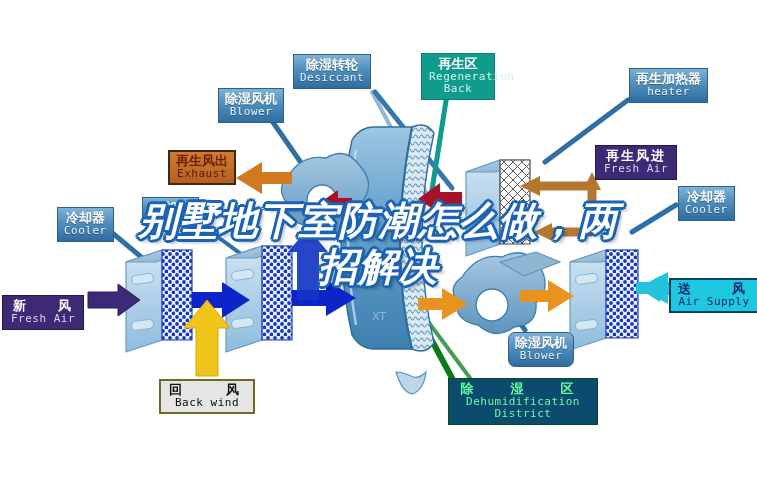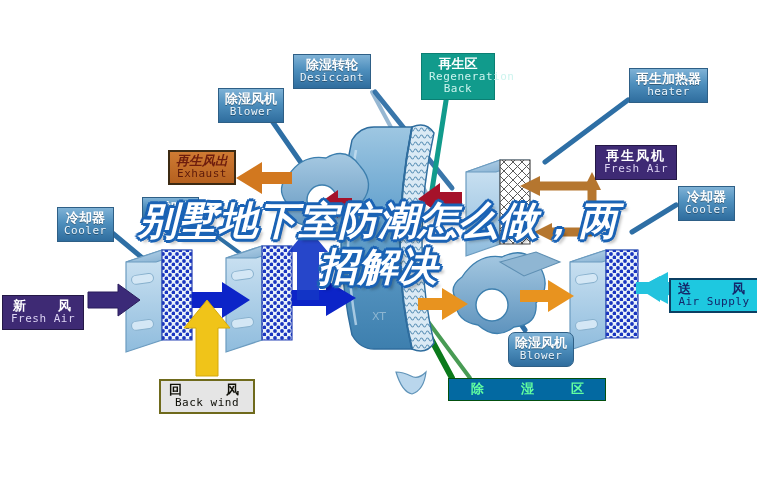--- a/index.html
+++ b/index.html
@@ -53,21 +53,21 @@
   }
   .lbl.steel .cn{color:#ffffff;}
   .lbl.steel .en{color:#eaf4fb;}
 
   .lbl.orange{
     background:linear-gradient(180deg,#cf7b33 0%,#b5601f 100%);
     border:2px solid #3c2a13;
     color:#7c1d10;
     padding:2px 6px 3px 6px;
   }
-  .lbl.orange .cn{color:#6e1d0d;font-style:italic;}
+  .lbl.orange .cn{color:#6e1d0d;}
   .lbl.orange .en{color:#5d1a0a;}
 
   .lbl.teal{
     background:#119b8c;
     border:1px solid #0b7f73;
     color:#ffffff;
     padding:3px 7px 4px 7px;
   }
   .lbl.teal .cn{color:#ffffff;}
   .lbl.teal .en{color:#ccf4ee;}
@@ -84,24 +84,24 @@
   .lbl.yellow{
     background:#e5e5e5;
     border:2px solid #6f6a1c;
     color:#14140a;
     padding:2px 8px 3px 8px;
   }
   .lbl.yellow .cn{color:#101008;letter-spacing:6px;}
   .lbl.yellow .en{color:#0d0d06;}
 
   .lbl.green{
-    background:#0369a1;
+    background:#0c4a6e;
     border:1px solid #03500e;
     color:#5df58a;
-    padding:3px 9px 4px 22px;
+    padding:3px 9px 4px 9px;
   }
   .lbl.green .cn{color:#63ffa0;letter-spacing:12px;}
   .lbl.green .en{color:#63ffa0;}
 
   .lbl.cyan{
     background:#1ec8e0;
     border:2px solid #0b3f63;
     color:#122a63;
     padding:2px 7px 3px 7px;
   }
@@ -331,21 +331,21 @@
     <span class="cn">再生区</span>
     <span class="en" style="white-space:normal;">Regeneration Back</span>
   </div>
 
   <div class="lbl steel" style="left:629px;top:68px;">
     <span class="cn">再生加热器</span>
     <span class="en">heater</span>
   </div>
 
   <div class="lbl purple" style="left:595px;top:145px;">
-    <span class="cn">再生风机</span>
+    <span class="cn">再生风进</span>
     <span class="en">Fresh Air</span>
   </div>
 
   <div class="lbl steel" style="left:678px;top:186px;">
     <span class="cn">冷却器</span>
     <span class="en">Cooler</span>
   </div>
 
   <div class="lbl steel" style="left:57px;top:207px;">
     <span class="cn">冷却器</span>
@@ -367,20 +367,21 @@
     <span class="en">Back wind</span>
   </div>
 
   <div class="lbl steel" style="left:508px;top:332px;border-radius:7px;">
     <span class="cn">除湿风机</span>
     <span class="en">Blower</span>
   </div>
 
   <div class="lbl green" style="left:448px;top:378px;">
     <span class="cn">除　湿　区</span>
+    <span class="en" style="white-space:normal;width:130px;">Dehumidification District</span>
   </div>
 
   <div class="lbl cyan" style="left:669px;top:278px;">
     <span class="cn">送　　风</span>
     <span class="en">Air Supply</span>
   </div>
 
   <div id="headline">
     <span class="line line1">别墅地下室防潮怎么做，两</span>
     <span class="line line2">招解决</span>

